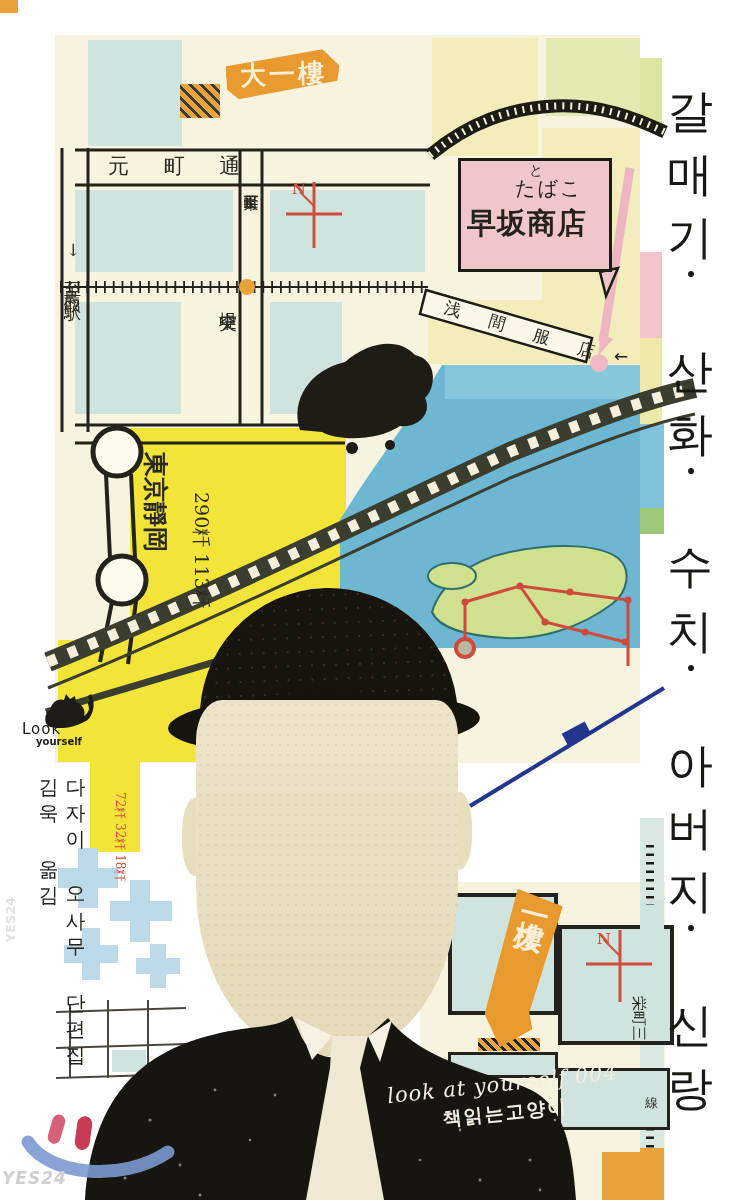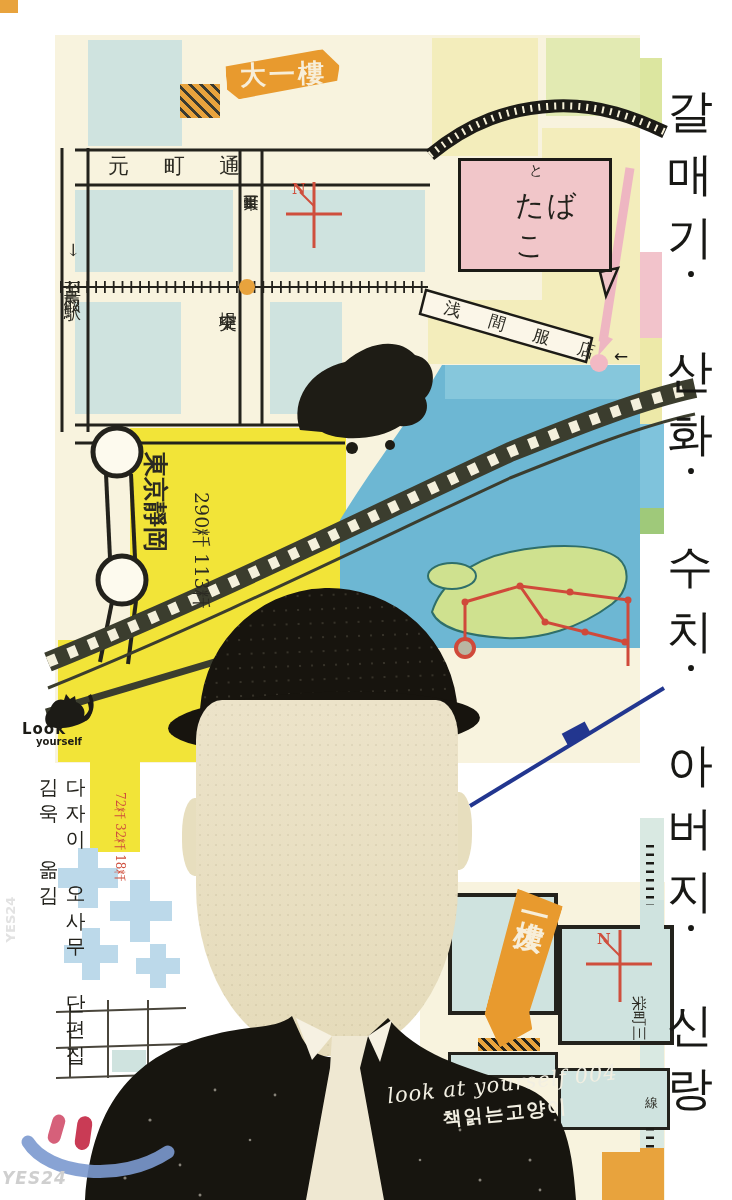--- a/index.html
+++ b/index.html
@@ -16,21 +16,21 @@
   .author-col{left:56px;top:764px;width:34px;height:340px;
               font-family:"DejaVu Serif","Liberation Serif",serif;
               font-size:20px;color:#23221c;letter-spacing:6px;z-index:7;}
   
   .maplabel{color:#2b2a22;font-family:"DejaVu Serif","Liberation Serif",serif;}
   .shopbox{left:458px;top:158px;width:154px;height:114px;background:#f1c6c9;
            border:3px solid #1c1b16;z-index:4;padding:4px 6px;box-sizing:border-box;
            font-family:"DejaVu Serif","Liberation Serif",serif;color:#23221c;}
   .shopbox .l1{font-size:23px;letter-spacing:2px;}
   .shopbox .l2{font-size:14px;margin-left:62px;line-height:10px;}
-  .shopbox .l3{font-size:29px;margin-left:48px;letter-spacing:2px;margin-top:11px;}
+  .shopbox .l3{font-size:20px;margin-left:48px;letter-spacing:2px;}
   .shopbox .l4{font-size:29px;font-weight:bold;letter-spacing:1px;margin-top:2px;}
   .banner-top{left:226px;top:52px;width:114px;height:44px;background:#e89a2e;z-index:4;
               transform:rotate(-4deg);clip-path:polygon(0 24%,86% 0,100% 40%,97% 74%,10% 100%,0 76%);
               display:flex;align-items:center;justify-content:center;}
   .banner-top span{color:#f7eed9;font-size:26px;font-weight:bold;letter-spacing:3px;
                    font-family:"DejaVu Serif","Liberation Serif",serif;transform:rotate(2deg);}
   .banner-bottom{left:496px;top:892px;width:50px;height:158px;background:#e89a2e;z-index:4;
                  transform:rotate(14deg);clip-path:polygon(4% 0,100% 4%,86% 74%,100% 84%,46% 100%,0 82%);
                  display:flex;align-items:flex-start;justify-content:center;padding-top:6px;box-sizing:border-box;}
   .banner-bottom span{color:#f7eed9;font-size:29px;font-weight:bold;
@@ -50,21 +50,21 @@
         background:linear-gradient(180deg,#ece3c9,#e5dbba);
         background-image:radial-gradient(rgba(120,110,70,.10) 1px,transparent 1.1px),linear-gradient(180deg,#ece3c9,#e5dbba);
         background-size:8px 10px,100% 100%;
         border-radius:26px 22px 120px 120px / 40px 36px 170px 170px;}
   .series{left:384px;top:1072px;width:240px;z-index:8;transform:rotate(-6deg);
           color:#f2efe2;text-align:center;}
   .series .s1{font-family:"DejaVu Serif","Liberation Serif",serif;font-style:italic;font-size:21px;letter-spacing:1px;}
   .series .s2{font-size:19px;font-weight:bold;letter-spacing:2px;margin-top:4px;}
   
   .logo{left:22px;top:686px;width:78px;height:76px;z-index:7;color:#1c1b16;}
-  .logo .t1{position:absolute;left:0;top:34px;font-size:15px;font-weight:bold;letter-spacing:1px;}
+  .logo .t1{position:absolute;left:0;top:34px;font-size:15px;font-weight:normal;letter-spacing:1px;}
   .logo .t2{position:absolute;left:14px;top:50px;font-size:10px;font-weight:bold;}
   .wm-text{left:2px;top:1168px;z-index:9;color:#cfcfcf;font-size:17px;font-weight:bold;font-style:italic;letter-spacing:1px;}
   .wm-side{left:-12px;top:912px;z-index:9;color:#e2e2e2;font-size:13px;font-weight:bold;transform:rotate(-90deg);}
   .redN{color:#cf4f3d;font-weight:bold;font-size:15px;z-index:4;font-family:"DejaVu Serif","Liberation Serif",serif;}
   .arrowL{left:614px;top:346px;font-size:17px;color:#1c1b16;z-index:5;}
   svg{position:absolute;left:0;top:0;}
 </style>
 </head>
 <body>
 
@@ -219,20 +219,21 @@
   <div class="abs maplabel rot90" style="left:648px;top:996px;font-size:15px;z-index:3;">栄町三</div>
   <div class="abs maplabel vert" style="left:429px;top:936px;font-size:14px;z-index:3;">綿</div>
   <div class="abs maplabel vert" style="left:642px;top:1086px;font-size:13px;z-index:3;">線</div>
   <span class="abs redN" style="left:292px;top:180px;">N</span>
   <span class="abs redN" style="left:597px;top:930px;">N</span>
   <span class="abs arrowL">←</span>
 
   <div class="b shopbox">
     <div class="l2">と</div>
     <div class="l3">たばこ</div>
+    <div class="l4">早坂商店</div>
   </div>
 
   <div class="b banner-top">
     <span>大一樓</span>
   </div>
   <div class="b banner-bottom">
     <span class="vert">大一樓</span>
   </div>
 
   <div class="b hat-crown"></div>

